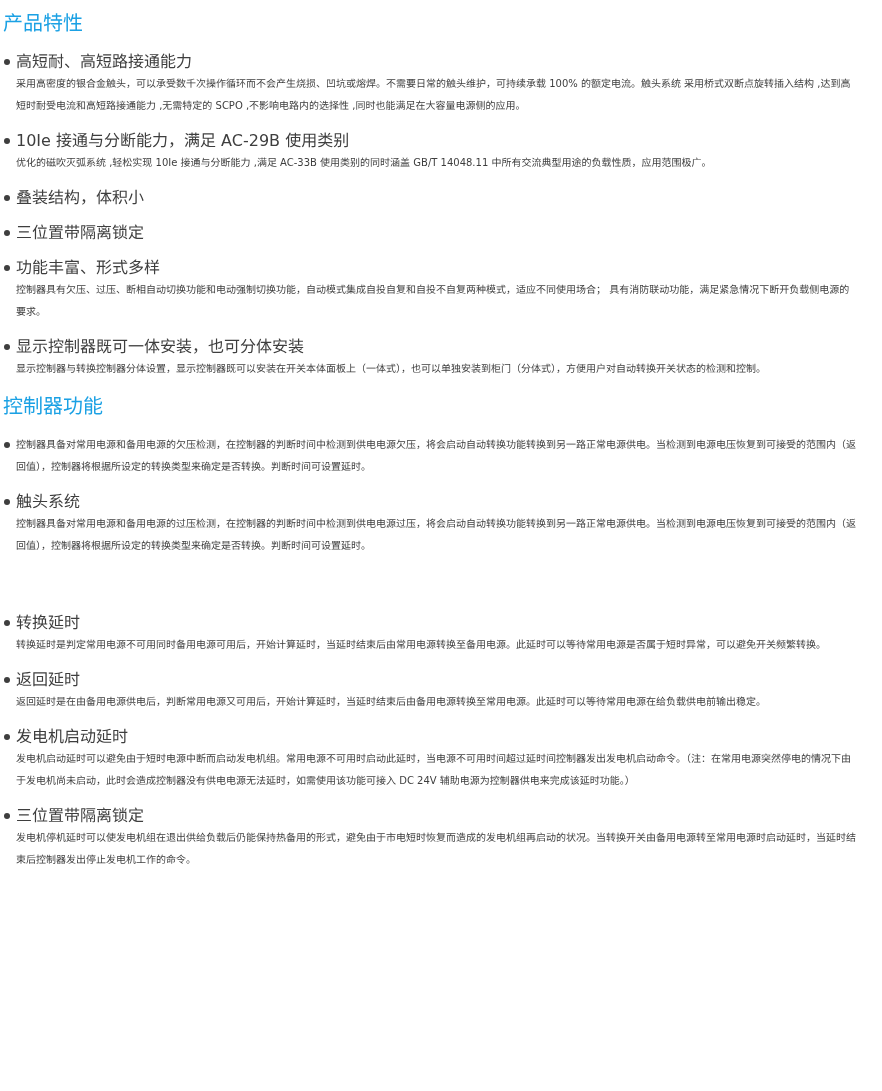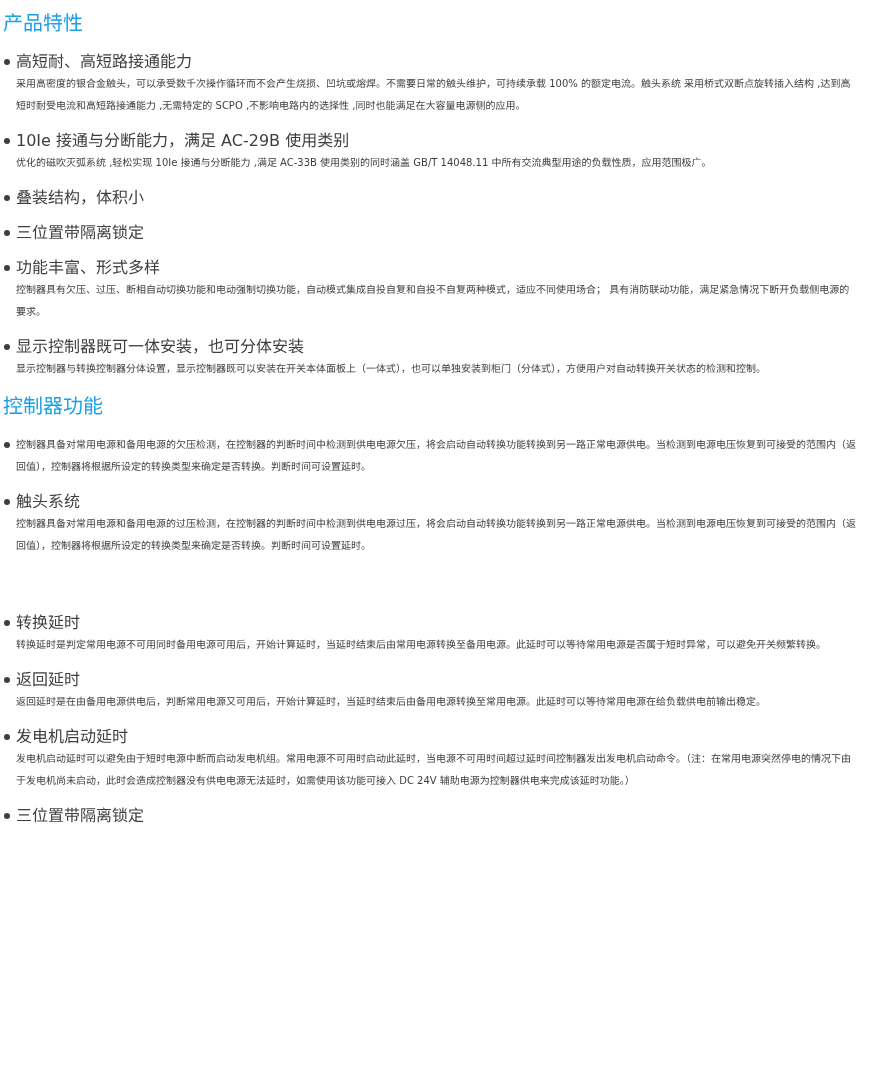--- a/index.html
+++ b/index.html
@@ -129,16 +129,17 @@
 
     <div class="item">
       <span class="bullet"></span>
       <p class="item-heading">发电机启动延时</p>
       <p class="item-body">发电机启动延时可以避免由于短时电源中断而启动发电机组。常用电源不可用时启动此延时，当电源不可用时间超过延时间控制器发出发电机启动命令。（注：在常用电源突然停电的情况下由于发电机尚未启动，此时会造成控制器没有供电电源无法延时，如需使用该功能可接入 DC 24V 辅助电源为控制器供电来完成该延时功能。）</p>
     </div>
 
     <div class="item">
       <span class="bullet"></span>
       <p class="item-heading">三位置带隔离锁定</p>
+      <p class="item-body">发电机停机延时可以使发电机组在退出供给负载后仍能保持热备用的形式，避免由于市电短时恢复而造成的发电机组再启动的状况。当转换开关由备用电源转至常用电源时启动延时，当延时结束后控制器发出停止发电机工作的命令。</p>
     </div>
   </div>
 
 </div>
 
 </body></html>

